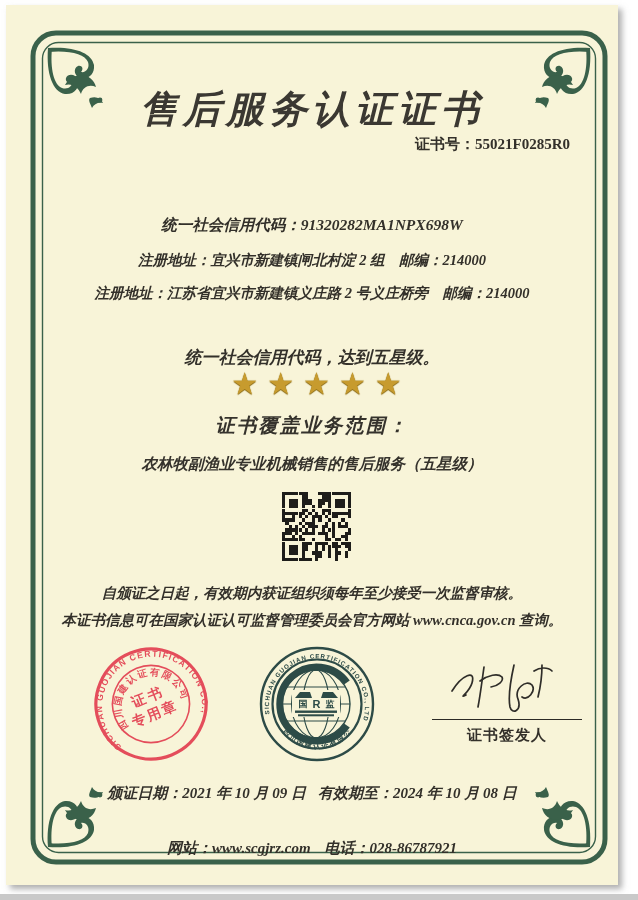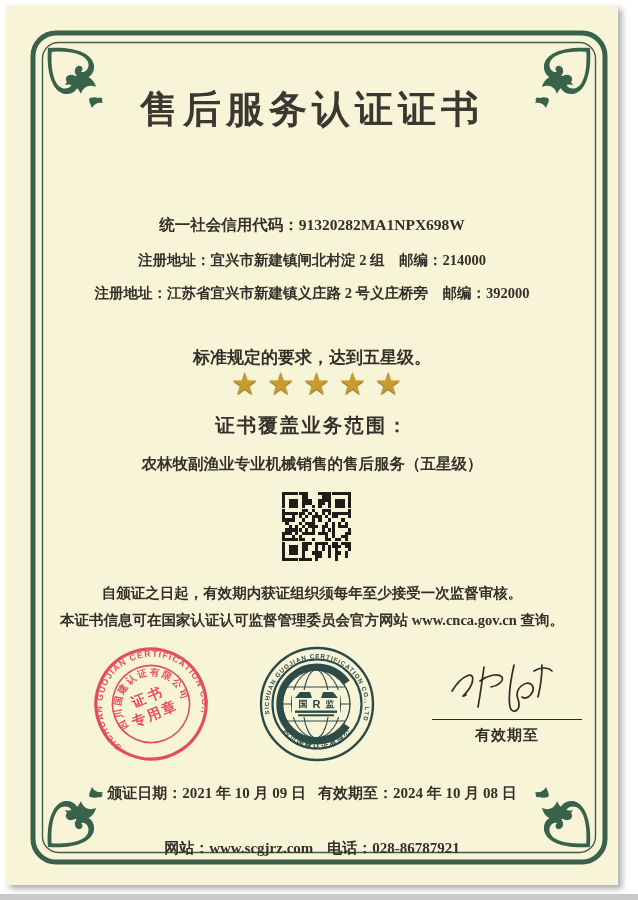--- a/index.html
+++ b/index.html
@@ -8,21 +8,21 @@
     font-family:"Liberation Serif","DejaVu Serif",serif;
     color:#33302a;overflow:hidden;
   }
   .paper{
     position:absolute;left:6px;top:5px;width:612px;height:880px;
     background:#f8f4d8;
     box-shadow:4px 4px 6px rgba(110,110,110,.55);
   }
   .scan-strip{position:absolute;left:0;bottom:0;width:100%;height:6px;background:#c9c9c9;}
   .frame-svg{position:absolute;left:0;top:0;width:612px;height:880px;pointer-events:none;}
-  .cline{position:absolute;left:0;width:100%;text-align:center;white-space:nowrap;}
+  .cline{position:absolute;left:0;width:100%;text-align:center;white-space:nowrap;font-style:italic;}
   .title{
     top:79px;font-family:"Liberation Sans","DejaVu Sans",sans-serif;
     font-weight:900;font-size:38px;letter-spacing:5px;color:#3b3832;
   }
   .certno{
     position:absolute;right:48px;top:130px;font-size:15px;font-weight:700;
     white-space:nowrap;color:#33302a;
   }
   .company{
     top:160px;font-family:"Liberation Sans","DejaVu Sans",sans-serif;
@@ -75,35 +75,38 @@
     <rect x="27" y="28" width="572" height="829" rx="23" fill="none" stroke="#3a614a" stroke-width="5"></rect>
     <rect x="36.5" y="37.5" width="553" height="810" rx="16" fill="none" stroke="#3a614a" stroke-width="1.4"></rect>
     <use href="#flourish" transform="translate(40,41)"></use>
     <use href="#flourish" transform="translate(586,41) scale(-1,1)"></use>
     <use href="#flourish" transform="translate(40,844) scale(1,-1)"></use>
     <use href="#flourish" transform="translate(586,844) scale(-1,-1)"></use>
   </svg>
 
   <div class="cline title">售后服务认证证书</div>
 
+  <div class="certno">
+    <span>证书号：</span><span>55021F0285R0</span>
+  </div>
 
 
   <div class="cline credit">
     <span>统一社会信用代码：</span><span>91320282MA1NPX698W</span>
   </div>
 
   <div class="cline addr1">
     <span>注册地址：</span><span>宜兴市新建镇闸北村淀 2 组　邮编：214000</span>
   </div>
 
   <div class="cline addr2">
-    <span>注册地址：</span><span>江苏省宜兴市新建镇义庄路 2 号义庄桥旁　邮编：392000</span>
-  </div>
-
-  <div class="cline eval2">标准规定的要求，达到五星级。</div>
+    <span>注册地址：</span><span>江苏省宜兴市新建镇义庄路 2 号义庄桥旁　邮编：214000</span>
+  </div>
+
+  <div class="cline eval2">统一社会信用代码，达到五星级。</div>
 
   <div class="cline stars">★★★★★</div>
 
   <div class="cline scopetext">农林牧副渔业专业机械销售的售后服务（五星级）</div>
   <div class="cline scopehead">证书覆盖业务范围：</div>
 
   <div class="qr" id="qr">
       <i style="left:0px;top:0px"></i>
       <i style="left:3.3px;top:0px"></i>
       <i style="left:6.6px;top:0px"></i>
@@ -408,21 +411,21 @@
     <svg width="154" height="62" viewBox="0 0 154 62">
       <g fill="none" stroke="#2f2d29" stroke-width="1.7" stroke-linecap="round">
         <path d="M22,38 C32,22 46,16 42,30 C39,40 28,46 36,42"></path>
         <path d="M54,14 C52,28 50,44 48,54"></path>
         <path d="M50,28 C58,22 68,20 72,24 C74,28 68,33 61,34"></path>
         <path d="M84,12 C80,30 78,44 80,54 C82,62 92,58 88,46 C84,36 96,26 102,32 C106,38 98,48 92,44"></path>
         <path d="M104,18 C110,14 118,14 122,18 M112,12 C112,24 110,36 108,44"></path>
       </g>
     </svg>
     <div class="sigline"></div>
-    <div class="siglabel">有效期至</div>
+    <div class="siglabel">证书签发人</div>
   </div>
 
   <div class="cline f-issue">
     <span>颁证日期：2021 年 10 月 09 日</span><span>有效期至：2024 年 10 月 08 日</span>
   </div>
   <div class="cline f-web">
     <span>网站：www.scgjrz.com</span><span>电话：028-86787921</span>
   </div>
 
 </div>

